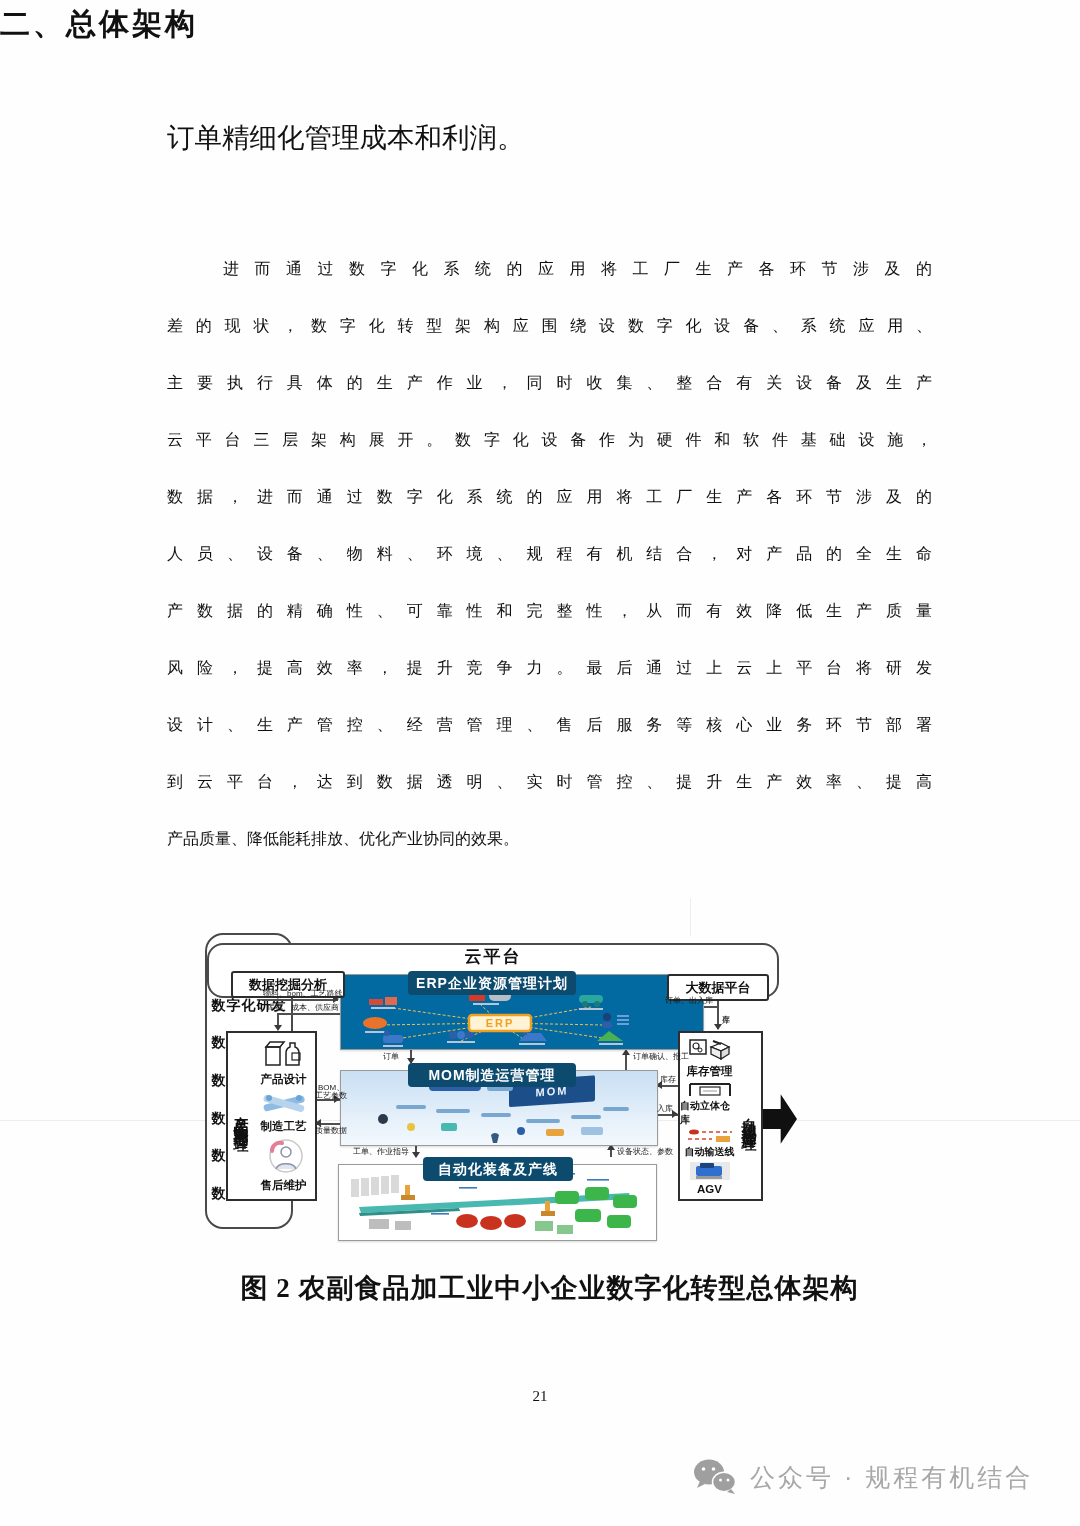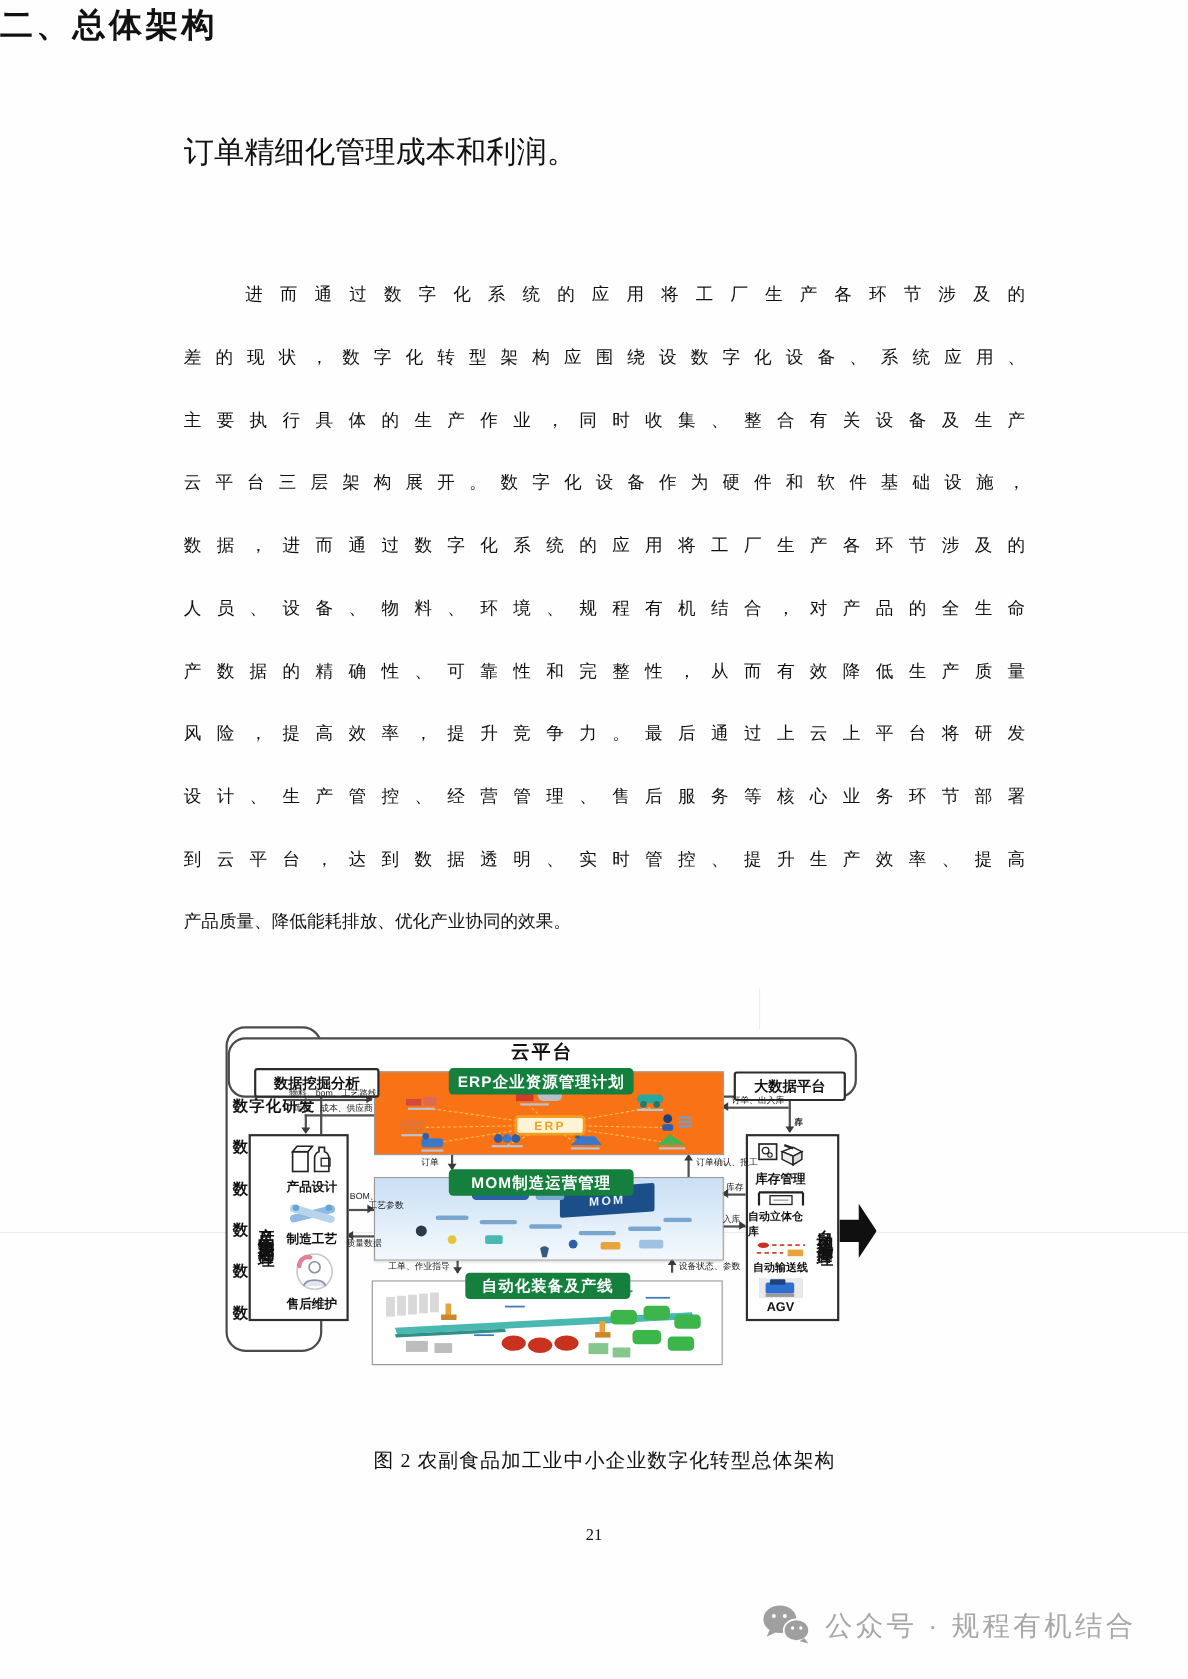--- a/index.html
+++ b/index.html
@@ -7,44 +7,44 @@
         font-family:"Liberation Serif","DejaVu Serif",serif;color:#111;}
   
   .tline{position:absolute;left:167px;width:765px;font-size:27.5px;}
   #intro{top:118px;height:40px;line-height:40px;}
   #h2{top:178px;left:222px;width:500px;height:48px;line-height:48px;font-size:30px;font-weight:700;
       font-family:"Liberation Sans","DejaVu Sans",sans-serif;letter-spacing:3px;}
   .bodyline{height:57px;line-height:57px;text-align:justify;text-align-last:justify;}
   .bodyline.first{text-indent:56px;}
   .bodyline.last{text-align-last:left;}
   
-  #caption{position:absolute;left:167px;top:1316px;width:765px;text-align:center;font-size:18px;
-           font-weight:400;letter-spacing:1px;}
+  #caption{position:absolute;left:167px;top:1270px;width:765px;text-align:center;font-size:27px;
+           font-weight:700;letter-spacing:1px;}
   #h3{position:absolute;left:228px;top:1314px;font-size:29px;font-weight:700;font-style:italic;
       letter-spacing:4px;}
   #pagenum{position:absolute;left:0;top:1388px;width:1080px;text-align:center;font-size:15px;}
   
   .artifact{position:absolute;background:#ededed;}
   
   #diag{position:absolute;left:205px;top:933px;width:680px;height:318px;
         font-family:"Liberation Sans","DejaVu Sans",sans-serif;}
   .box{position:absolute;background:#fff;box-sizing:border-box;}
   #cloud{left:2px;top:10px;width:572px;height:55px;border:2px solid #4a4a4a;border-radius:16px;}
   #cloud-title{position:absolute;left:2px;top:12px;width:572px;text-align:center;font-size:17px;
                font-weight:700;letter-spacing:2px;}
   .minibox{position:absolute;border:2px solid #2c2c2c;border-radius:3px;background:#fff;
            font-size:13px;font-weight:700;text-align:center;z-index:4;}
   #dm-box{left:26px;top:38px;width:110px;height:23px;line-height:23px;}
   #bd-box{left:462px;top:41px;width:98px;height:23px;line-height:23px;}
   .panel{border:1px solid #9a9a9a;box-shadow:0 1px 2px rgba(0,0,0,.15);z-index:2;}
-  #erp-panel{left:135px;top:41px;width:318px;height:76px;background:#f97316;}
+  #erp-panel{left:135px;top:41px;width:364px;height:76px;background:#0369a1;}
   #mom-panel{left:135px;top:137px;width:318px;height:76px;
              background:linear-gradient(180deg,#c9dff3 0%,#e8f2fb 70%,#f3f8fd 100%);}
   #line-panel{left:133px;top:231px;width:319px;height:77px;background:#fff;}
-  .blackbar{position:absolute;background:#15803d;color:#fff;font-size:14px;font-weight:700;
+  .blackbar{position:absolute;background:#0c4a6e;color:#fff;font-size:14px;font-weight:700;
             text-align:center;line-height:24px;height:24px;border-radius:4px;z-index:5;letter-spacing:1px;}
   #erp-bar{left:203px;top:38px;width:168px;}
   #mom-bar{left:203px;top:130px;width:168px;}
   #line-bar{left:218px;top:224px;width:150px;}
   .sidebox{border:2px solid #2e2e2e;z-index:3;background:#fff;}
   #plm-box{left:21px;top:98px;width:91px;height:170px;display:flex;}
   #wh-box{left:473px;top:98px;width:85px;height:170px;display:flex;}
   .vtitle{writing-mode:vertical-rl;text-orientation:upright;font-weight:700;font-size:15px;
           letter-spacing:3px;line-height:20px;display:flex;align-items:center;justify-content:center;}
   #plm-title{width:22px;padding-left:2px;}
@@ -356,21 +356,21 @@
     <div class="arr l" style="left:451px;top:148px;"></div>
     <div class="flabel" style="left:455px;top:142px;">库存</div>
 
     <div class="h-line" style="left:452px;top:181px;width:21px;"></div>
     <div class="arr r" style="left:467px;top:177px;"></div>
     <div class="flabel" style="left:452px;top:171px;">入库</div>
 
     <div class="h-line" style="left:112px;top:166px;width:23px;"></div>
     <div class="arr r" style="left:129px;top:162px;"></div>
     <div class="flabel" style="left:113px;top:150px;">BOM、</div>
-    <div class="flabel" style="left:110px;top:158px;padding-left:20px;">工艺参数</div>
+    <div class="flabel" style="left:110px;top:158px;">工艺参数</div>
 
     <div class="h-line" style="left:112px;top:190px;width:23px;"></div>
     <div class="arr l" style="left:110px;top:186px;"></div>
     <div class="flabel" style="left:110px;top:193px;">质量数据</div>
 
     <div class="v-line" style="left:210px;top:213px;height:11px;"></div>
     <div class="arr d" style="left:207px;top:219px;"></div>
     <div class="flabel" style="left:148px;top:214px;">工单、作业指导</div>
 
     <div class="v-line" style="left:405px;top:213px;height:11px;"></div>

